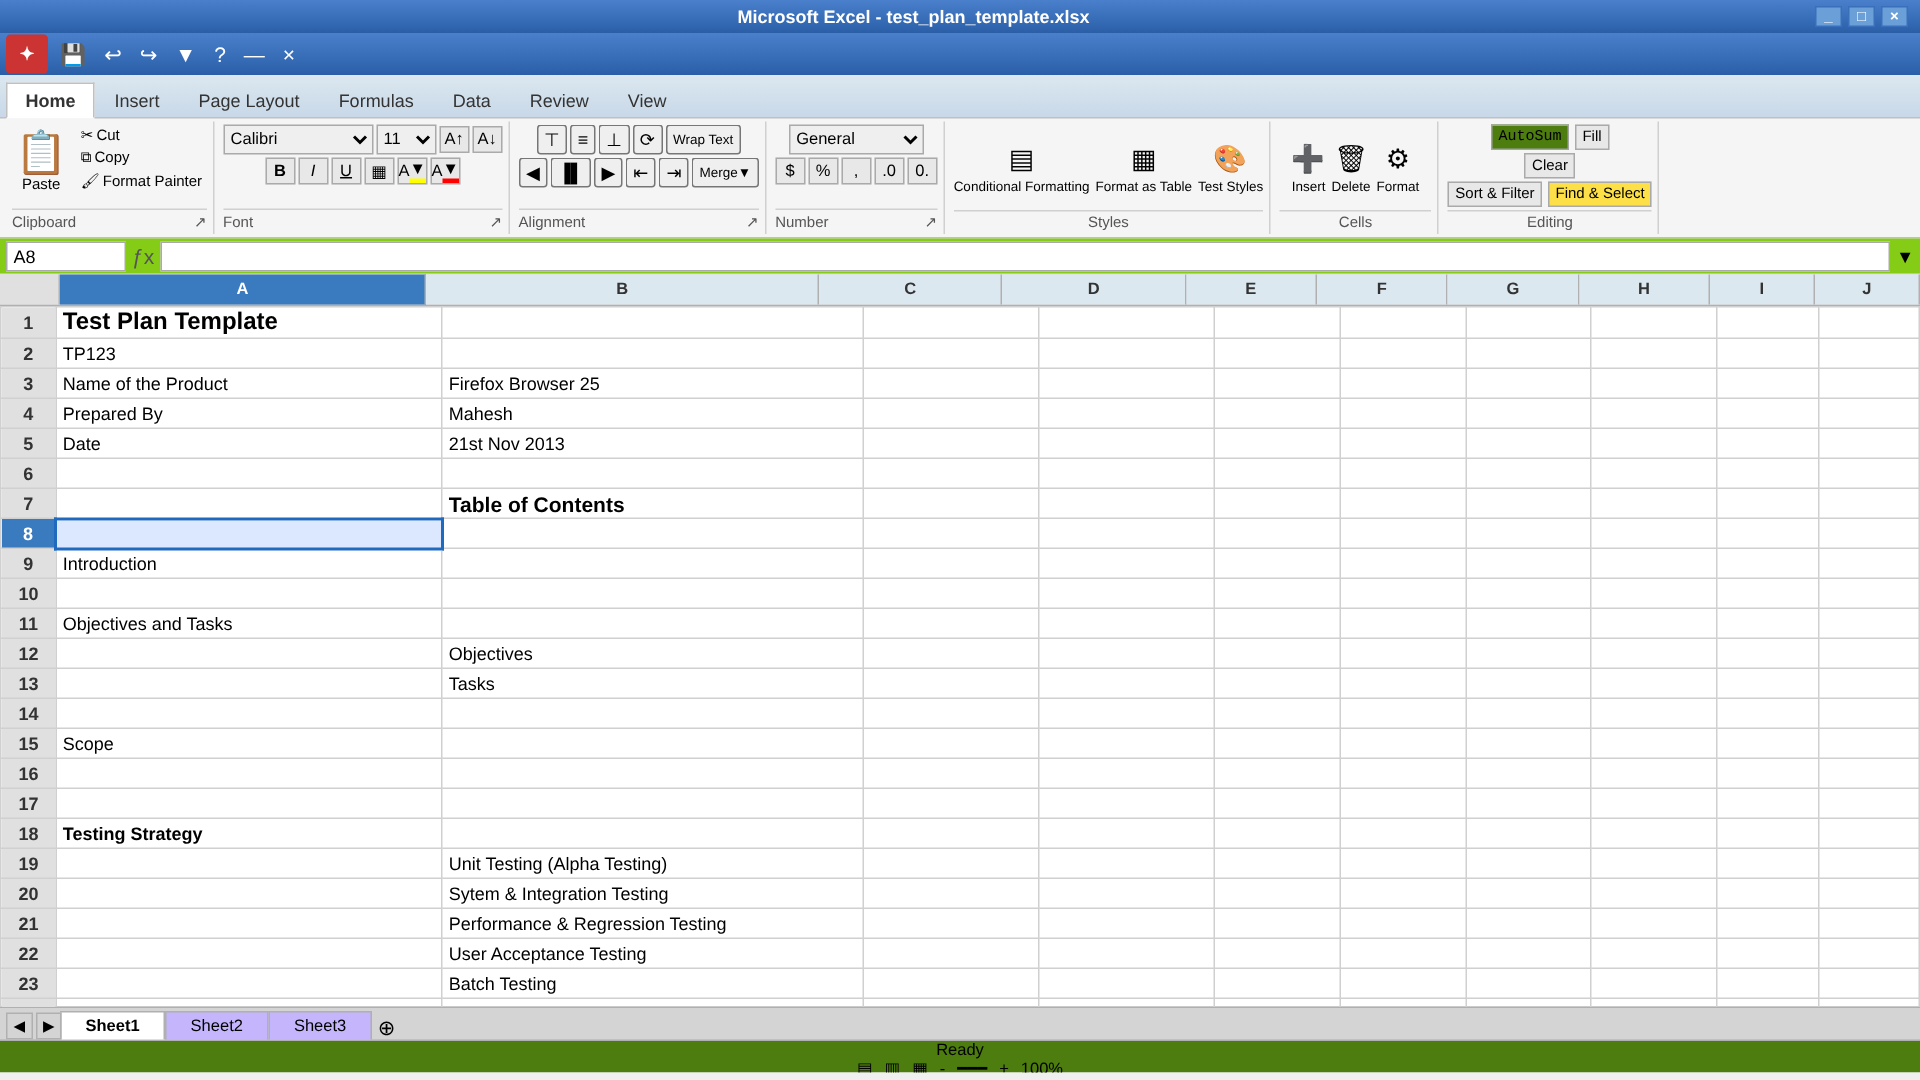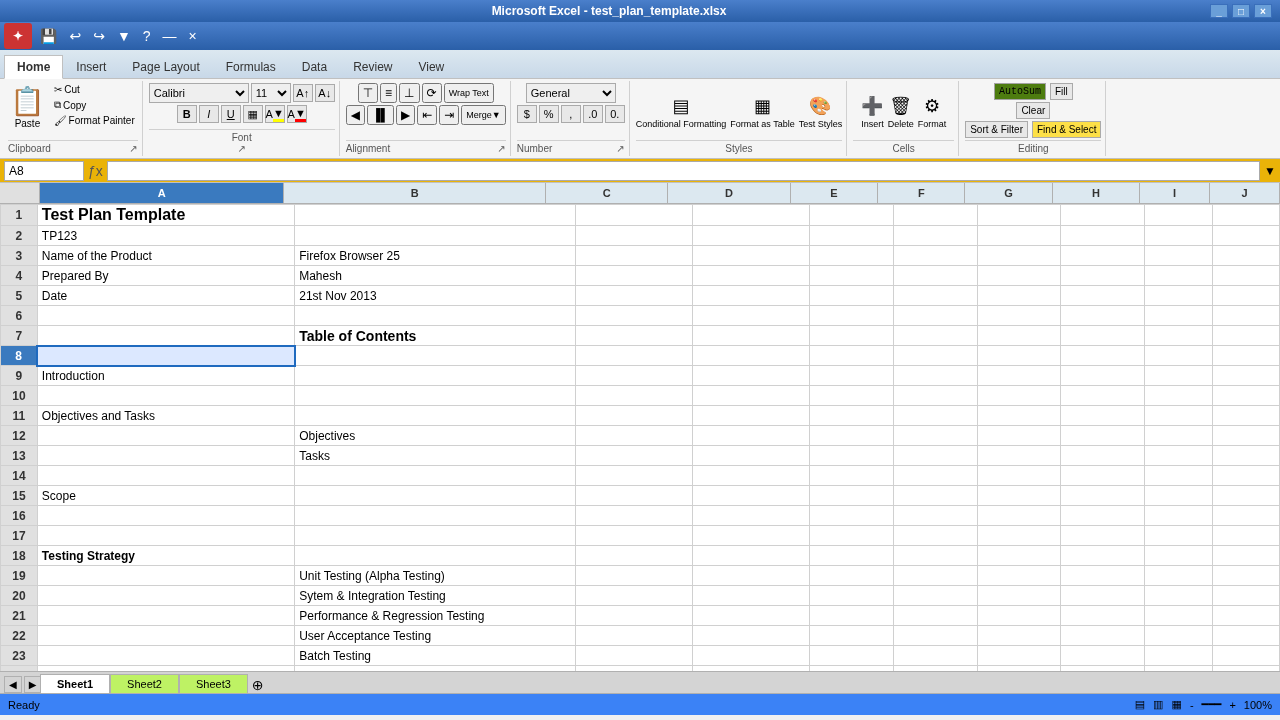--- a/index.html
+++ b/index.html
@@ -55,21 +55,21 @@
     .font-row { display: flex; align-items: center; gap: 2px; }
     select.font-select { width: 100px; height: 20px; font-size: 11px; border: 1px solid #aaa; }
     select.size-select { width: 40px; height: 20px; font-size: 11px; border: 1px solid #aaa; }
     .font-btn { width: 20px; height: 18px; background: #e8e8e8; border: 1px solid #aaa; cursor: pointer; font-size: 11px; display: flex; align-items: center; justify-content: center; }
 
     
     .number-group .ribbon-group-content { flex-direction: column; gap: 2px; }
     .num-select { width: 90px; height: 20px; font-size: 11px; border: 1px solid #aaa; }
 
     
-    #formula-bar { background: #eab308; border-bottom: 1px solid #c0c0c0; display: flex; align-items: center; height: 24px; padding: 0 4px; gap: 4px; }
+    #formula-bar { background: #84cc16; border-bottom: 1px solid #c0c0c0; display: flex; align-items: center; height: 24px; padding: 0 4px; gap: 4px; }
     #cell-ref { width: 80px; height: 20px; border: 1px solid #aaa; font-size: 12px; padding: 0 4px; }
     .formula-icon { font-size: 14px; cursor: pointer; color: #555; }
     #formula-input { flex: 1; height: 20px; border: 1px solid #aaa; font-size: 12px; padding: 0 4px; background: white; }
 
     
     #spreadsheet { display: flex; flex-direction: column; height: calc(720px - 22px - 28px - 106px - 24px - 30px - 22px); background: white; }
 
     
     #col-headers { display: flex; background: #e0e0e0; border-bottom: 1px solid #b0b0b0; }
     .row-num-header { width: 40px; min-width: 40px; height: 20px; background: #e0e0e0; border-right: 1px solid #b0b0b0; }
@@ -90,25 +90,25 @@
     .col-h { width: 100px; }
     .col-i { width: 80px; }
     .col-j { width: 80px; }
 
     .bold { font-weight: bold; }
     .col-header-selected { background: #3a7abf !important; color: white; }
     .row-num-selected { background: #3a7abf !important; color: white; }
 
     
     #sheet-tabs { background: #d4d4d4; border-top: 1px solid #b0b0b0; height: 22px; display: flex; align-items: flex-end; padding-left: 40px; gap: 0; }
-    .sheet-tab { padding: 3px 16px; font-size: 11px; cursor: pointer; border: 1px solid #b0b0b0; background: #bef264; border-bottom: none; }
+    .sheet-tab { padding: 3px 16px; font-size: 11px; cursor: pointer; border: 1px solid #b0b0b0; background: #c4b5fd; border-bottom: none; }
     .sheet-tab.active { background: white; font-weight: bold; }
 
     
-    #status-bar { background: #3b82f6; height: 22px; display: flex; align-items: center; padding: 0 8px; font-size: 11px; justify-content: space-between; border-top: 1px solid #b0b0b0; }
+    #status-bar { background: #4d7c0f; height: 22px; display: flex; align-items: center; padding: 0 8px; font-size: 11px; justify-content: space-between; border-top: 1px solid #b0b0b0; flex-direction: column; }
     .status-left { display: flex; align-items: center; gap: 8px; }
     .status-right { display: flex; align-items: center; gap: 8px; }
     .alignment-btn { font-size: 12px; padding: 1px 3px; cursor: pointer; }
   </style>
 </head>
 <body>
 
 <div id="title-bar">
   <span class="title-text">Microsoft Excel - test_plan_template.xlsx</span>
   <div class="window-controls">
@@ -182,21 +182,21 @@
         </div>
         <div class="font-row">
           <button class="font-btn bold">B</button>
           <button class="font-btn" style="font-style:italic;">I</button>
           <button class="font-btn" style="text-decoration:underline;">U</button>
           <button class="font-btn">▦</button>
           <button class="font-btn">A<span style="border-bottom:3px solid yellow;">▼</span></button>
           <button class="font-btn">A<span style="border-bottom:3px solid red;">▼</span></button>
         </div>
       </div>
-      <div class="ribbon-group-label" style="display:flex;justify-content:space-between;align-items:center;width:100%;flex-direction:column;">
+      <div class="ribbon-group-label" style="display:flex;justify-content:space-between;align-items:center;width:100%;">
         <span>Font</span>
         <span style="font-size:10px;">↗</span>
       </div>
     </div>
 
     <div class="ribbon-group" style="min-width:130px;">
       <div class="ribbon-group-content" style="flex-direction:column;gap:2px;">
         <div style="display:flex;gap:2px;">
           <button class="alignment-btn">⊤</button>
           <button class="alignment-btn">≡</button>

